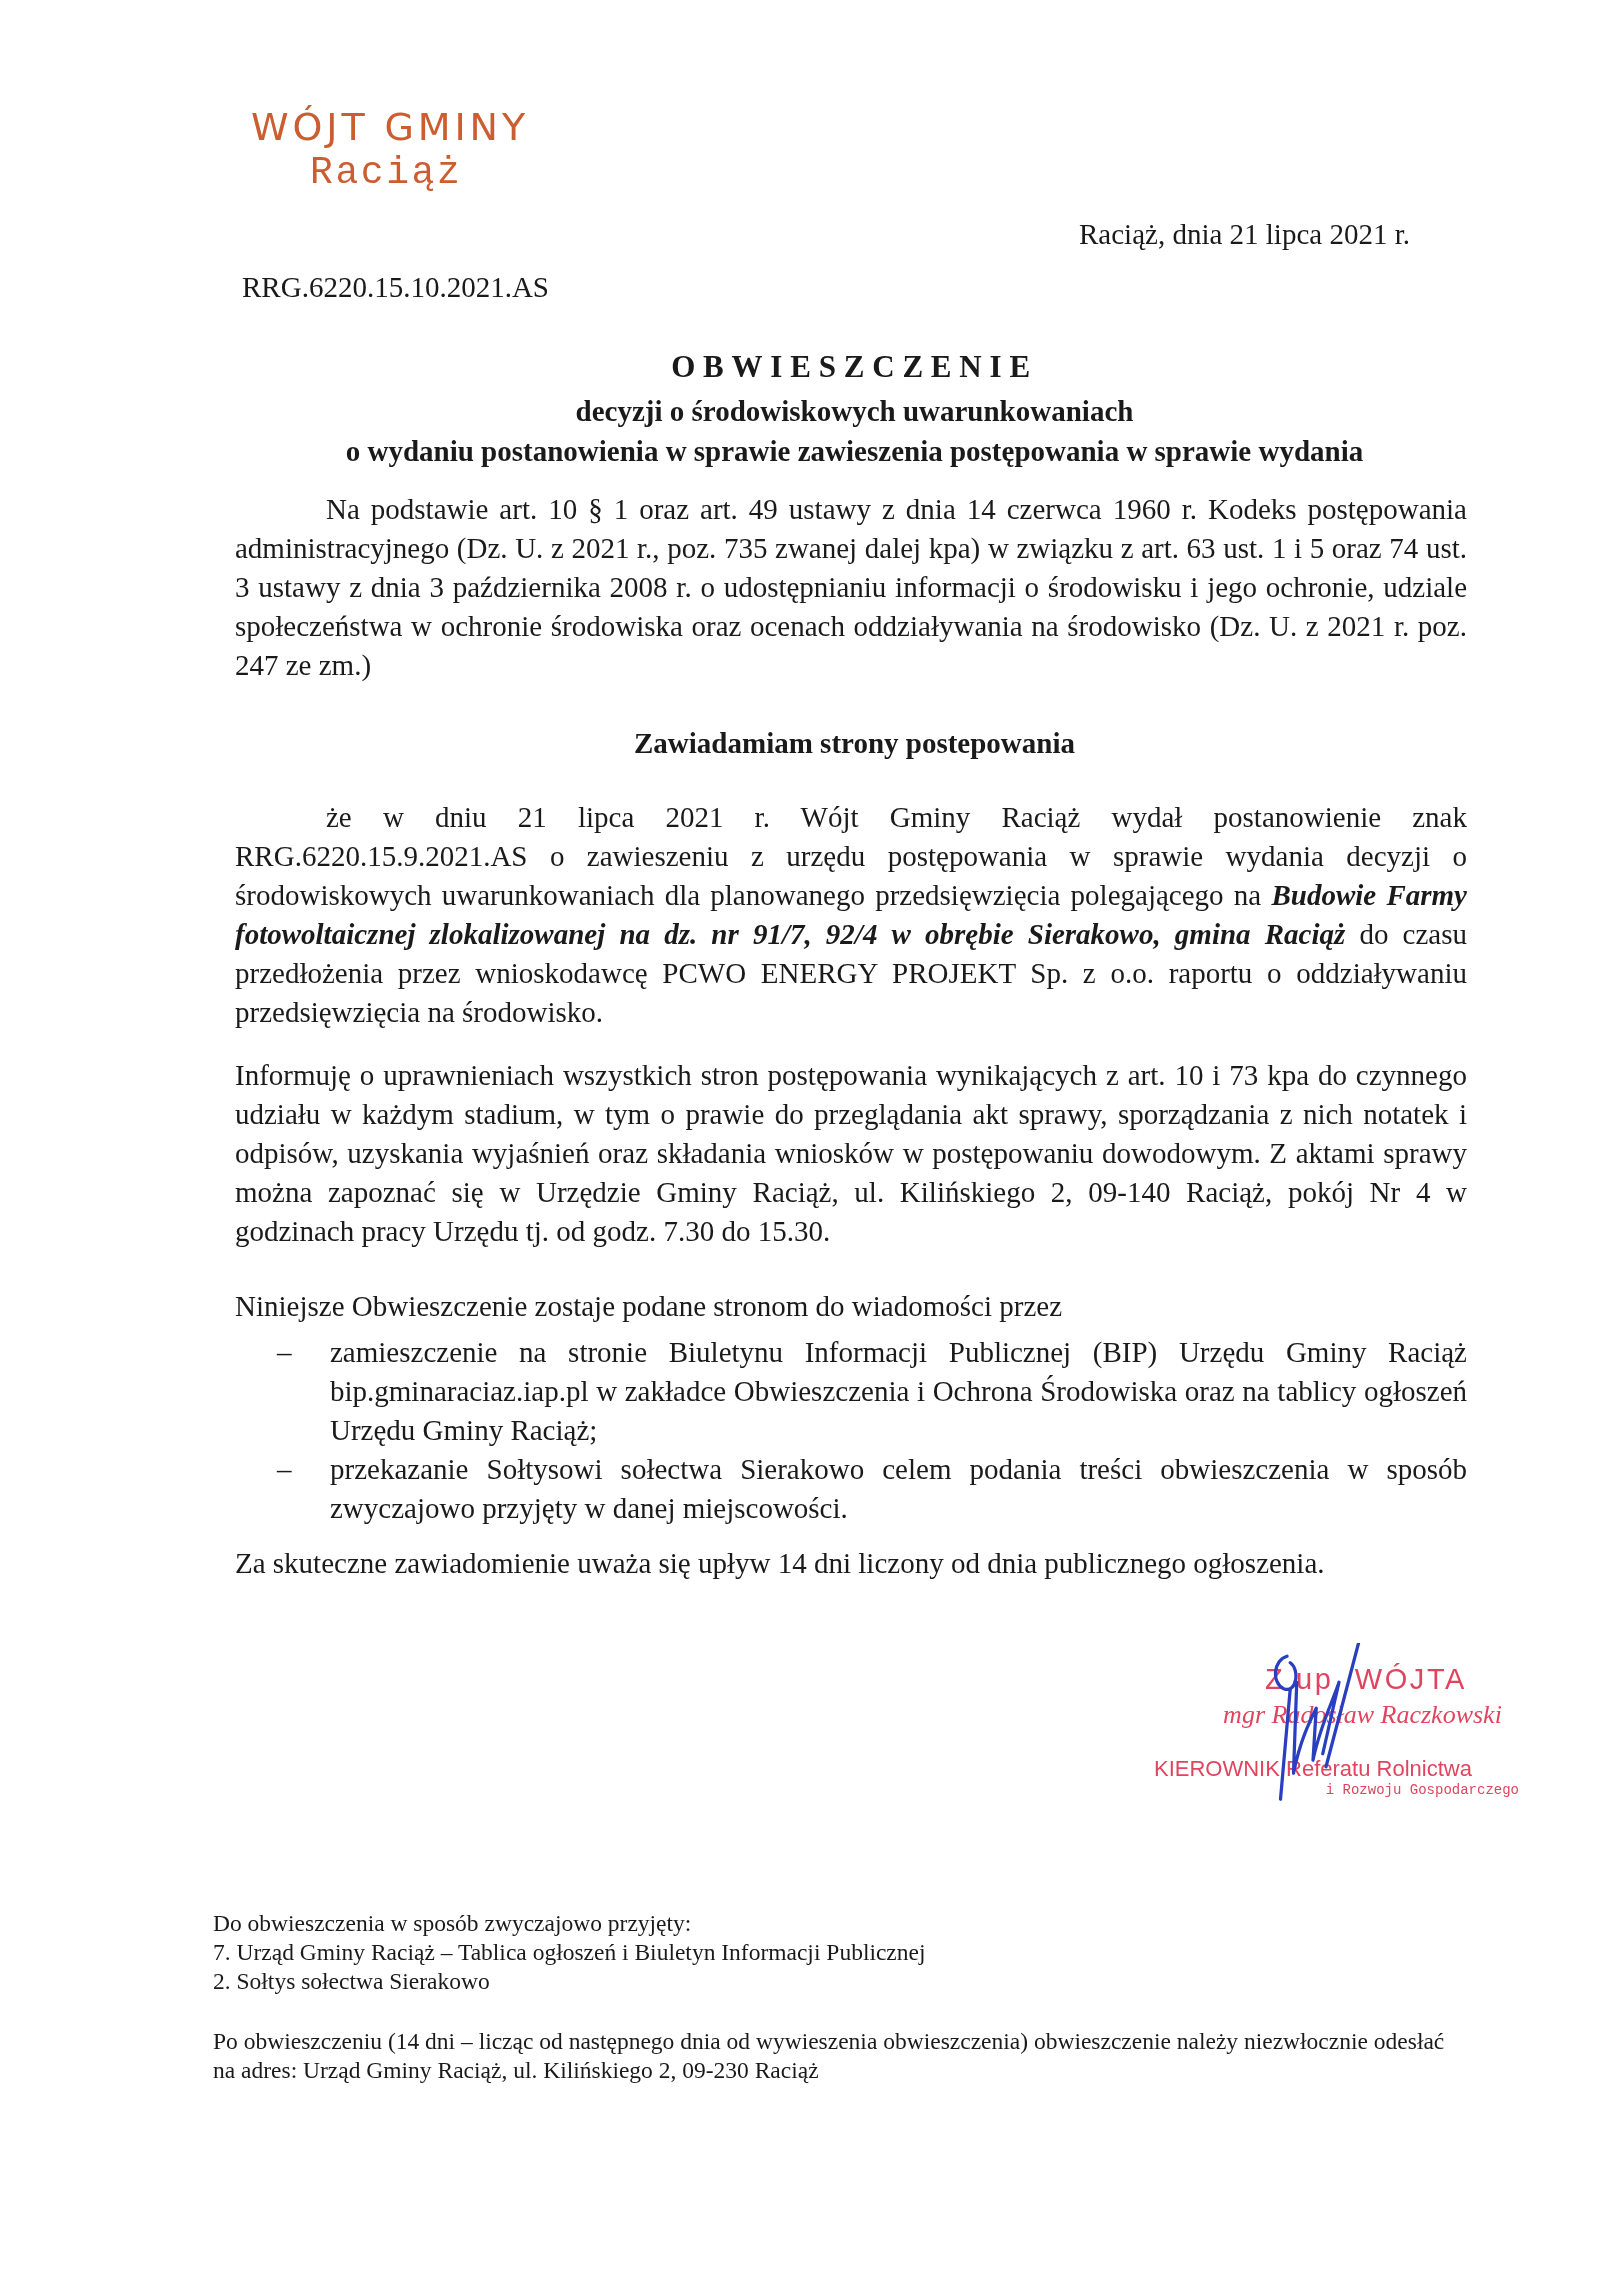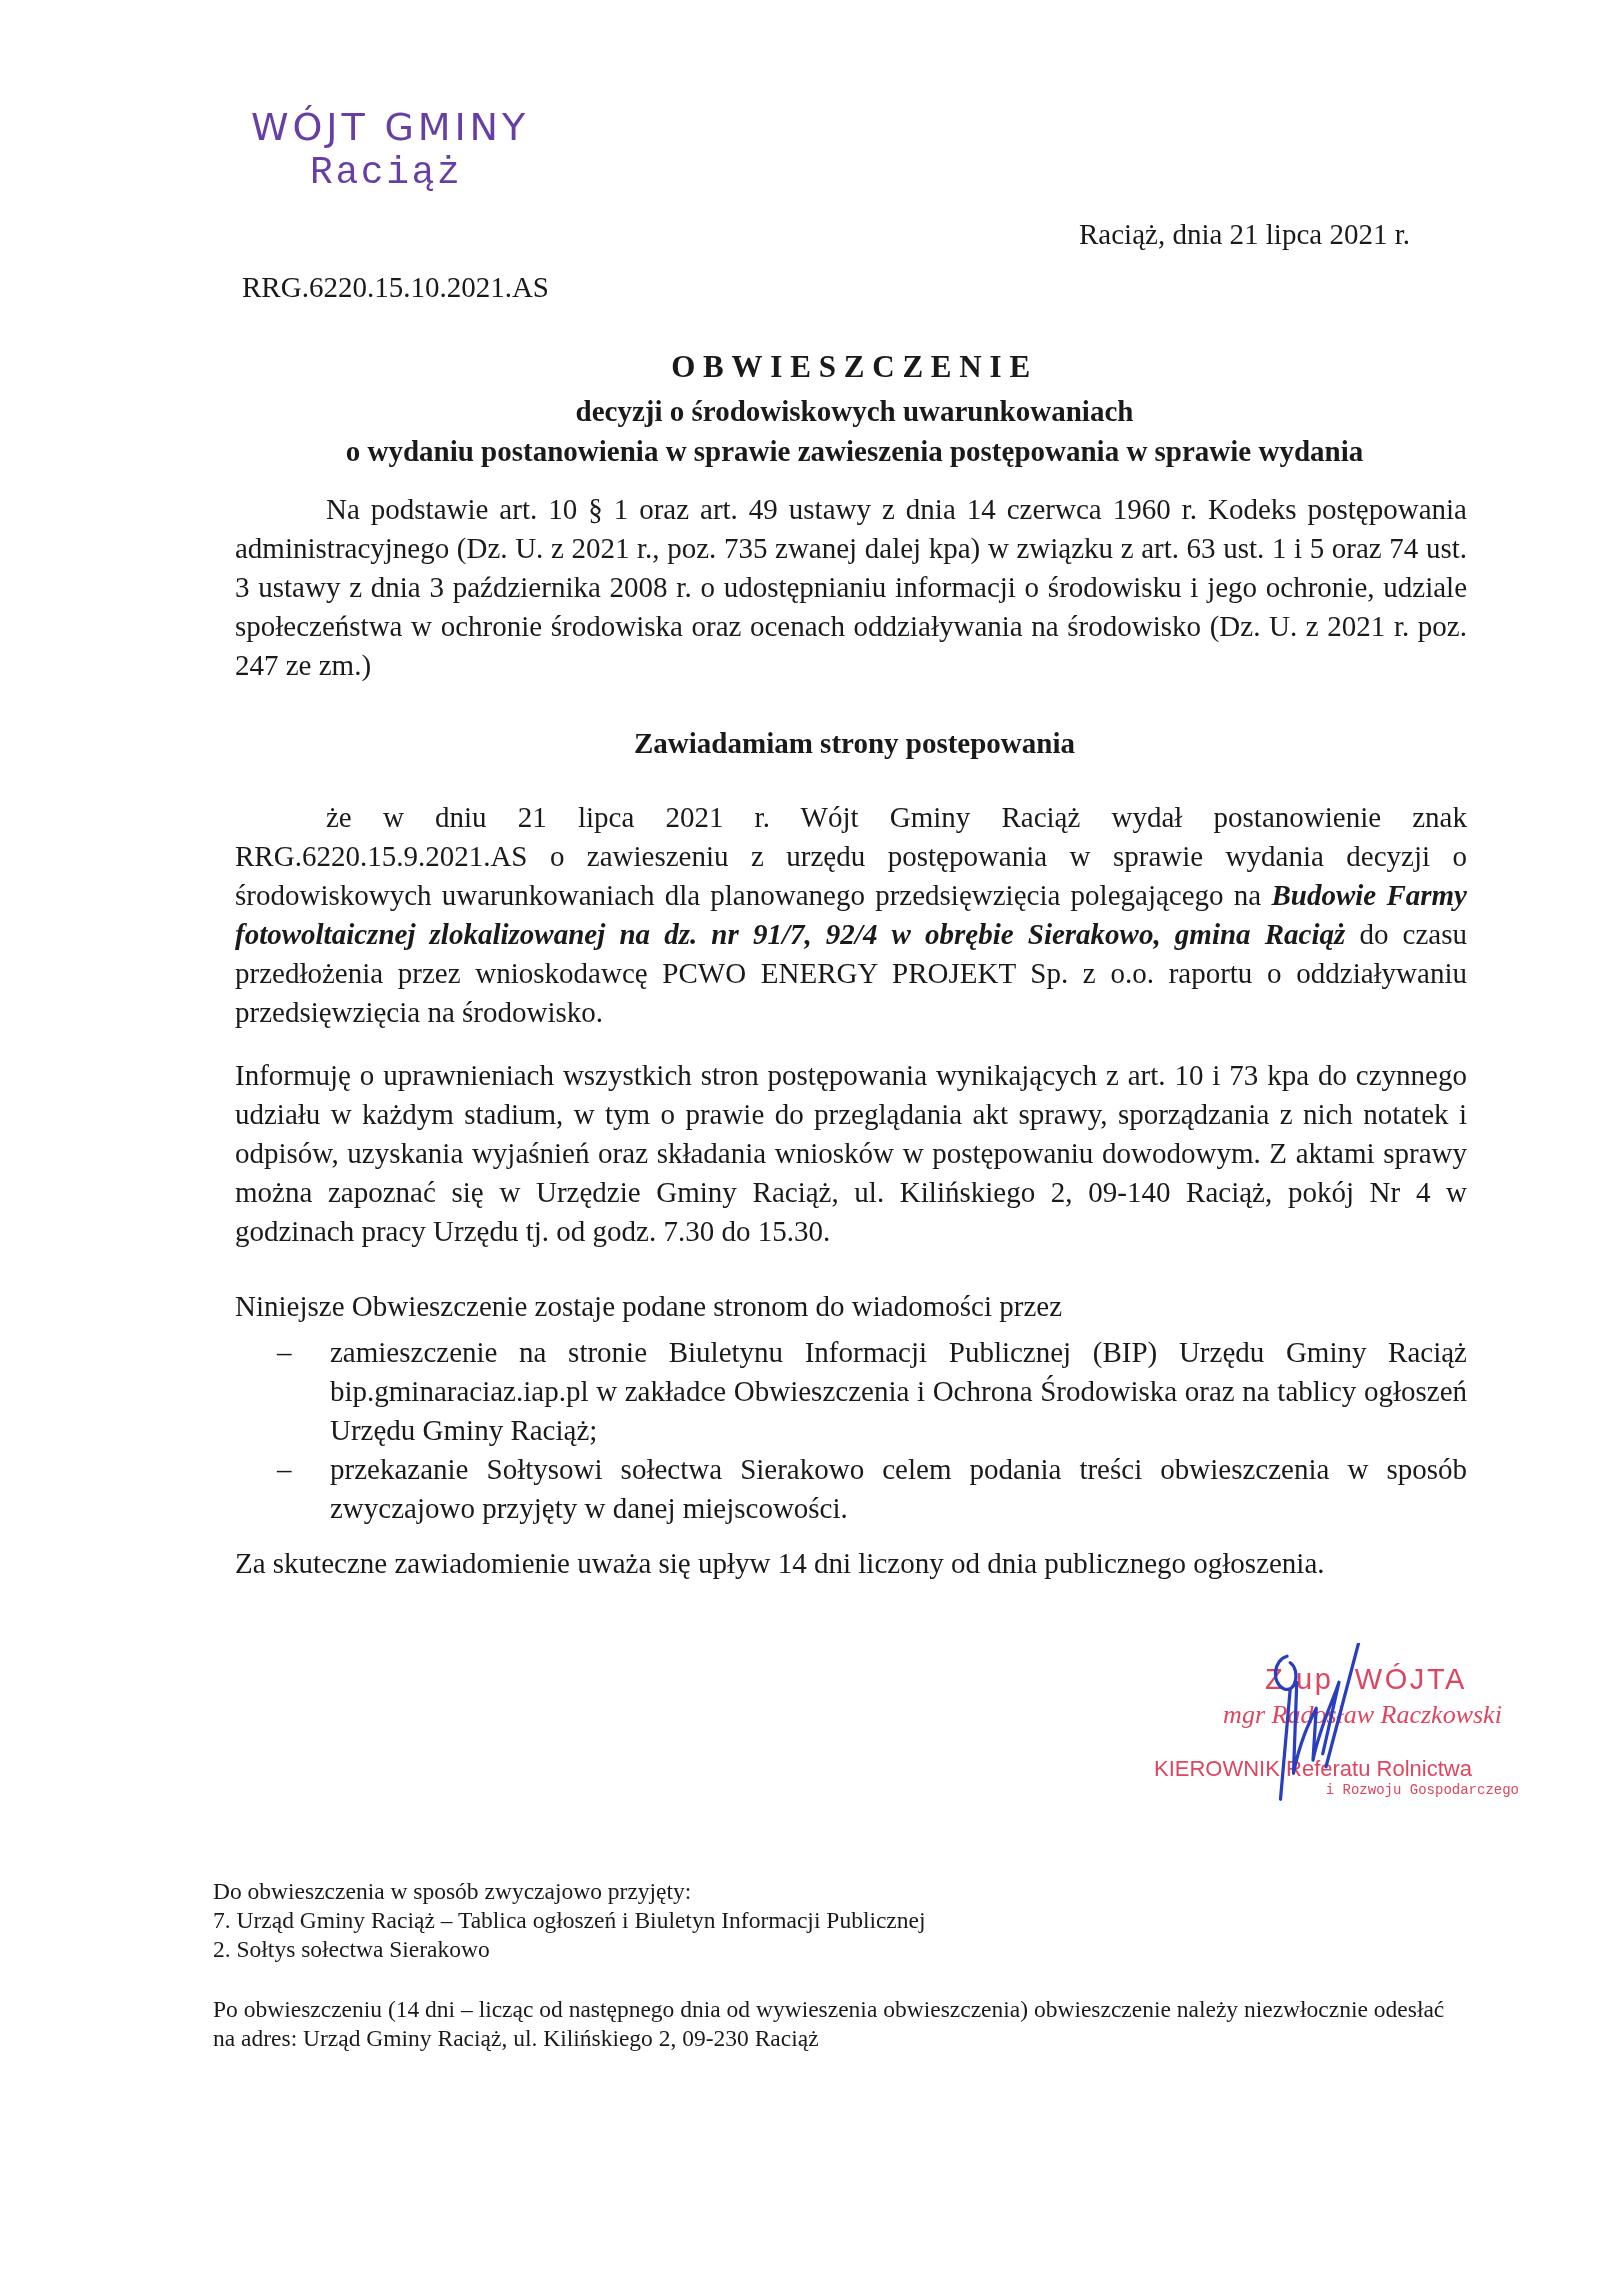--- a/index.html
+++ b/index.html
@@ -1,19 +1,19 @@
 <!DOCTYPE html>
 <html style="font-size:10.4px"><head>
 <meta charset="utf-8">
 <style>
   html, body { margin: 0; padding: 0; background: #ffffff; }
   body { width: 1616px; height: 2284px; position: relative; overflow: hidden;
          font-family: "Liberation Serif", "DejaVu Serif", serif; color: #1a1a1a; }
   .abs { position: absolute; }
-  .stamp { left: 251px; top: 108px; color: #4c1d95; font-family: "DejaVu Sans", "Liberation Sans", sans-serif;
+  .stamp { left: 251px; top: 108px; color: #c2410c; font-family: "DejaVu Sans", "Liberation Sans", sans-serif;
            font-size: 38px; letter-spacing: 3.9px; line-height: 1; opacity: 0.85; }
   .stamp .l2 { display: block; margin-left: 59px; margin-top: 7.8px; letter-spacing: 2.6px; font-family: Liberation Mono, monospace; }
   .place-date { left: 1079px; top: 218px; font-size: 29px; }
   .ref-no { left: 242px; top: 271px; font-size: 29px; }
   .title { left: 242px; width: 1225px; top: 349px; text-align: center; font-weight: bold; font-size: 31px;
            letter-spacing: 7.8px; }
   .subtitle { left: 242px; width: 1225px; top: 391px; text-align: center; font-weight: bold; font-size: 29px; line-height: 40px; }
   .para { left: 235px; width: 1232px; font-size: 29px; line-height: 39px; text-align: justify; }
   .indent { text-indent: 91px; }
   .section-head { left: 242px; width: 1225px; top: 727px; text-align: center; font-weight: bold; font-size: 29px; }
@@ -21,21 +21,21 @@
   .bullet-list { left: 235px; width: 1232px; top: 1333px; font-size: 29px; line-height: 39px; }
   .bullet { display: flex; }
   .bullet .dash { width: 95px; padding-left: 42px; box-sizing: border-box; }
   .bullet .txt { flex: 1; text-align: justify; }
   .sig { left: 1154px; top: 1663px; width: 365px; color: #e0455f; text-align: center; }
   .sig .l1 { font-family: "Liberation Sans", sans-serif; font-size: 29px; letter-spacing: 2.6px; margin-left: 59px; }
   .sig .l2 { font-family: "Liberation Serif", serif; font-style: italic; font-size: 26px; margin-left: 52px; margin-top: 3.9px; }
   .sig .l3 { font-family: "Liberation Sans", sans-serif; font-size: 22px; margin-top: 26px; text-align: left; padding-left: 0; }
   .sig .l4 { font-family: Liberation Mono, monospace; font-size: 14px; text-align: right; padding-left: 26px; }
   .signature-scribble { left: 1261px; top: 1643px; width: 104px; height: 163px; }
-  .footer { left: 213px; width: 1238px; font-size: 23.5px; line-height: 29px; }
+  .footer { left: 213px; width: 1238px; font-size: 23.5px; line-height: 29px; margin-top: 32px; }
 </style>
 </head>
 <body>
 
 <div class="abs stamp">
   <span>WÓJT GMINY</span>
   <span class="l2">Raciąż</span>
 </div>
 
 <div class="abs place-date">Raciąż, dnia 21 lipca 2021 r.</div>

